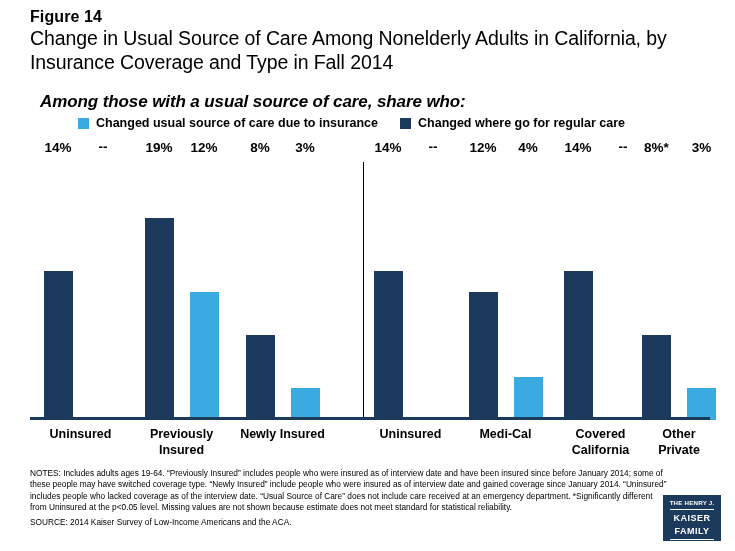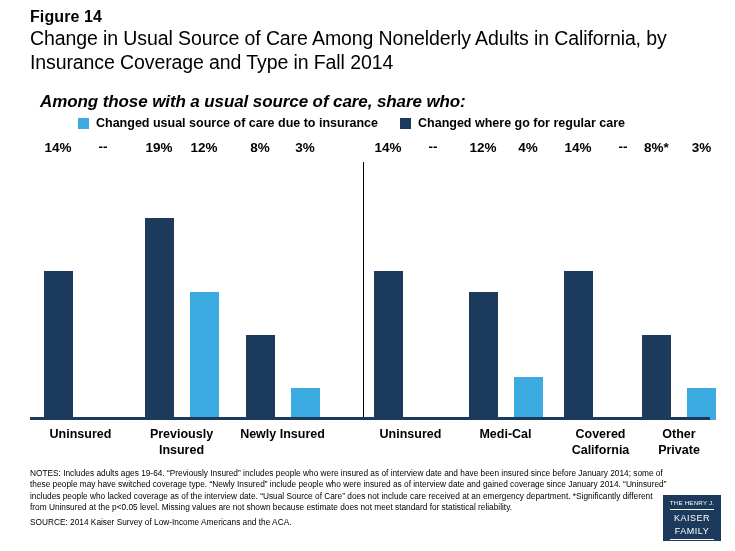--- a/index.html
+++ b/index.html
@@ -145,21 +145,21 @@
   .logo {
     position: absolute;
     right: 14px;
     bottom: 10px;
     width: 58px;
     height: 46px;
     background: #1b3a5c;
     color: #ffffff;
     text-align: center;
     font-size: 6.2px;
-    font-weight: normal;
+    font-weight: bold;
     line-height: 1.35;
     padding-top: 4px;
     letter-spacing: 0.2px;
   }
   .logo .big { font-size: 9px; display: block; letter-spacing: 0.5px; }
   .logo .rule { width: 44px; height: 1px; background: #ffffff; margin: 2px auto; }
 </style>
 </head>
 <body>
 

